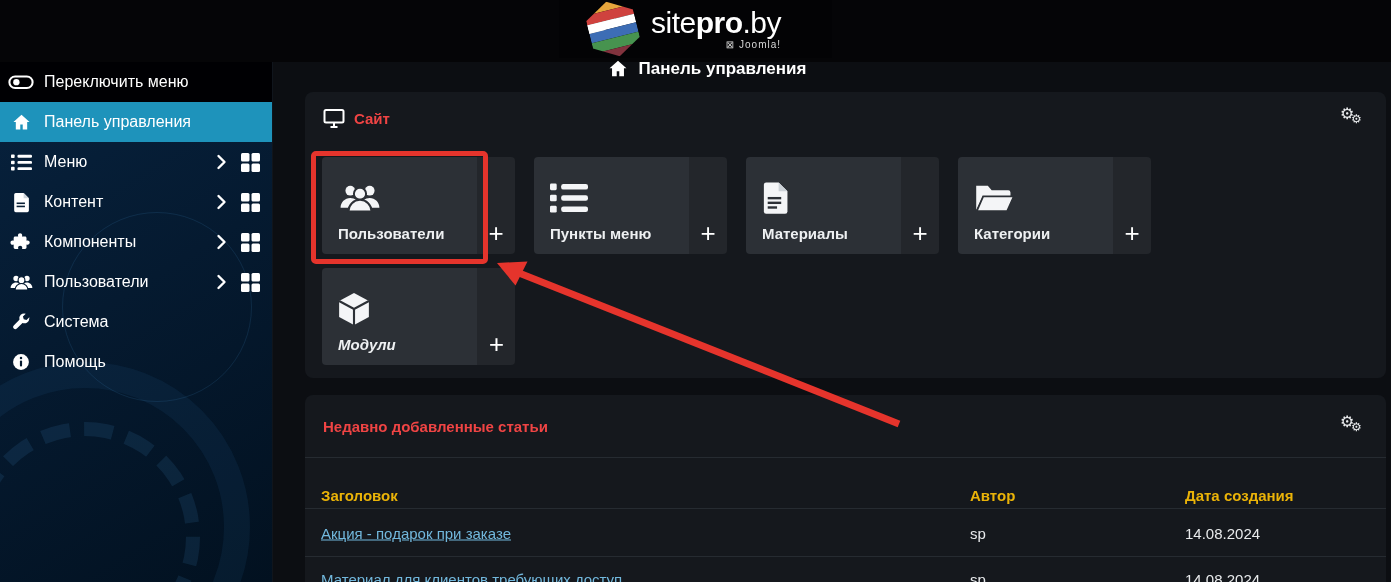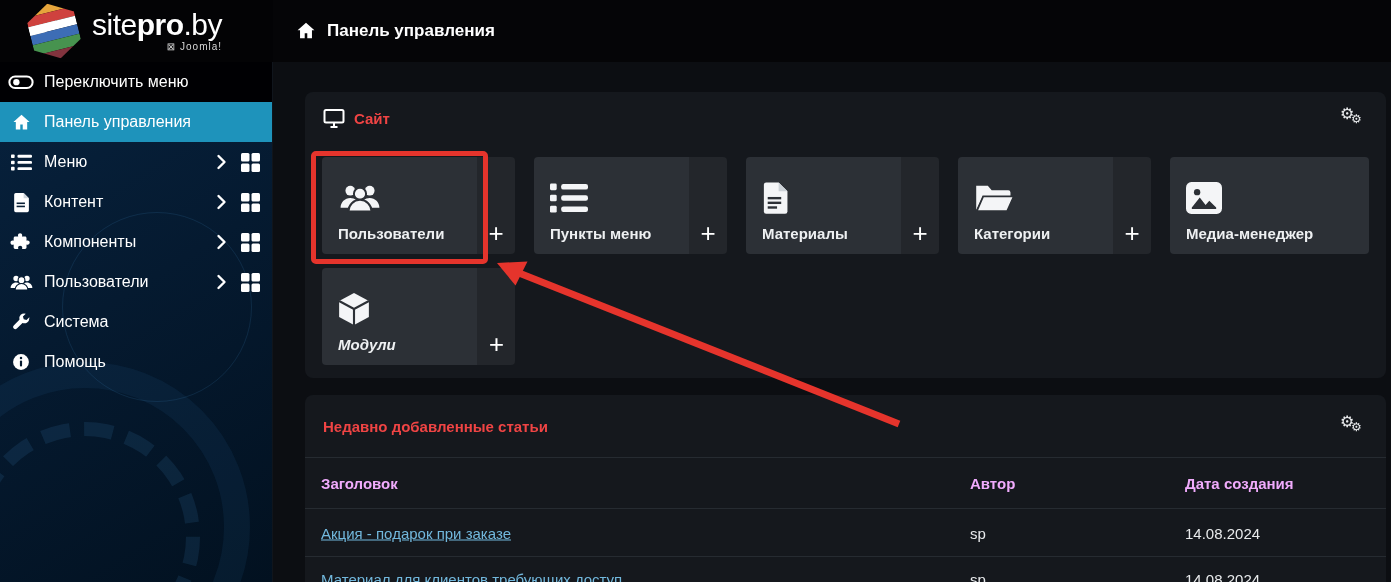--- a/index.html
+++ b/index.html
@@ -2,21 +2,21 @@
 <html><head>
 <meta charset="utf-8">
 <style>
   * { margin:0; padding:0; box-sizing:border-box; }
   html,body { background:#000; }
   .page {
     position:relative; width:1391px; height:582px; overflow:hidden;
     background:#0c0e12; font-family:"Liberation Sans", sans-serif; color:#fff;
   }
   
-  .topbar { position:absolute; left:0; top:0; width:1391px; height:62px; background:#050507; display:flex; align-items:center; z-index:5;}
+  .topbar { position:absolute; left:0; top:0; width:1391px; height:62px; background:#050507; display:flex; align-items:center; z-index:5;flex-direction:column;}
   .logo-zone { width:273px; height:62px; display:flex; align-items:center; padding-left:26px; background:#030305;}
   .logo-hex { width:56px; height:58px; margin-right:10px; }
   .logo-text { display:flex; flex-direction:column; line-height:1; }
   .logo-main { font-size:30px; letter-spacing:-0.5px; color:#fff; font-weight:300;}
   .logo-main b { font-weight:800; }
   .logo-main .lt { font-weight:300; }
   .logo-sub { font-size:10px; color:#d8d8d8; align-self:flex-end; margin-top:2px; letter-spacing:1px;}
   .page-title-wrap { display:flex; align-items:center; margin-left:22px; gap:10px;}
   .page-title { font-size:17px; font-weight:700; color:#fff; }
   
@@ -55,21 +55,21 @@
   .card-wide { width:199px; }
   .card .c-ic { height:40px; display:flex; align-items:center; margin-bottom:7px; }
   .card-label { font-size:15px; font-weight:700; color:#eef0f2; white-space:nowrap;}
   .plus-strip { width:38px; background:#23262b; display:flex; align-items:flex-end; justify-content:center; padding-bottom:10px; cursor:pointer;}
   .plus-glyph { font-size:26px; font-weight:300; color:#fff; line-height:22px;}
   
   .tbl-row { position:relative; border-top:1px solid #262b31; }
   .tbl-head { height:51px; } .tbl-r { height:48px; }
   .tbl-row span { position:absolute; top:50%; transform:translateY(-50%); font-size:15px; }
   .col-title { left:16px; } .col-author { left:665px;text-align:right; } .col-date { left:880px; }
-  .tbl-head span { font-weight:700; color:#f0abfc; }
+  .tbl-head span { font-weight:700; color:#eab308;margin-top:12px; }
   .tbl-r span { color:#e8eaec; }
   .tbl-r .col-title a { color:#72b8dd; text-decoration:underline; }
   .tbl-cut { height:60px; }
   .tbl-cut span { top:14px; transform:none; }
   
   .annot-rect { position:absolute; left:311px; top:151px; width:177px; height:113px;
     border:5px solid #e5342c; border-radius:5px; z-index:40; pointer-events:none;}
   .annot-arrow { position:absolute; inset:0; z-index:41; pointer-events:none; }
   svg.ic { display:block; }
 </style>
@@ -339,32 +339,20 @@
                   <path fill="#f4f5f7" stroke="#2c3036" stroke-width="1.6" d="M8.3 12.5H36L30 26H2.5z"></path>
                 </svg>
             </div>
             <div class="card-label">Категории</div>
           </div>
           <div class="plus-strip">
               <span class="plus-glyph">+</span>
             </div>
         </div>
 
-        <div class="card-group">
-          <div class="card card-wide">
-            <div class="c-ic">
-              <svg class="ic" width="36" height="32" viewBox="0 0 34 30">
-                  <rect width="34" height="30" rx="5" fill="#f4f5f7"></rect>
-                  <circle cx="10.5" cy="9.5" r="3" fill="#2c3036"></circle>
-                  <path fill="#2c3036" d="M5.5 24l7.5-9.5 5.5 7 3.5-4 6.5 6.5v1.5h-23z"></path>
-                </svg>
-            </div>
-            <div class="card-label">Медиа-менеджер</div>
-          </div>
-        </div>
       </div>
 
       <div class="cards-row row-2">
         <div class="card-group">
           <div class="card">
             <div class="c-ic">
               <svg class="ic" width="32" height="34" viewBox="0 0 30 32">
                   <polygon points="15,1 29,8.5 29,23.5 15,31 1,23.5 1,8.5" fill="#f4f5f7"></polygon>
                   <path d="M1 8.5 15 16l14-7.5M15 16v15" stroke="#2c3036" stroke-width="2" fill="none"></path>
                 </svg>

